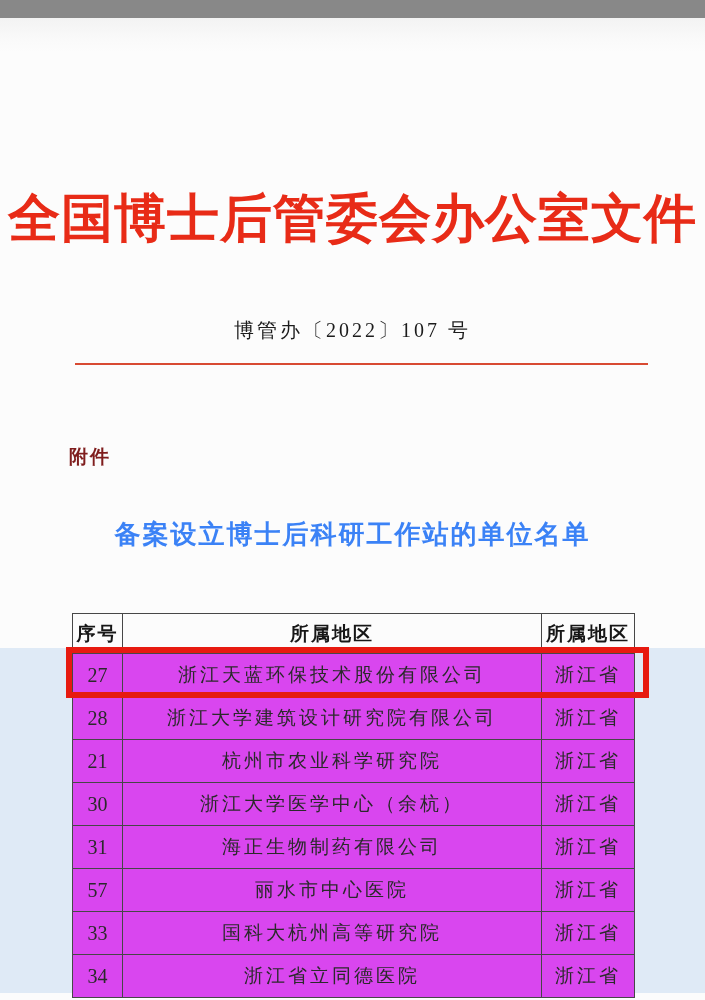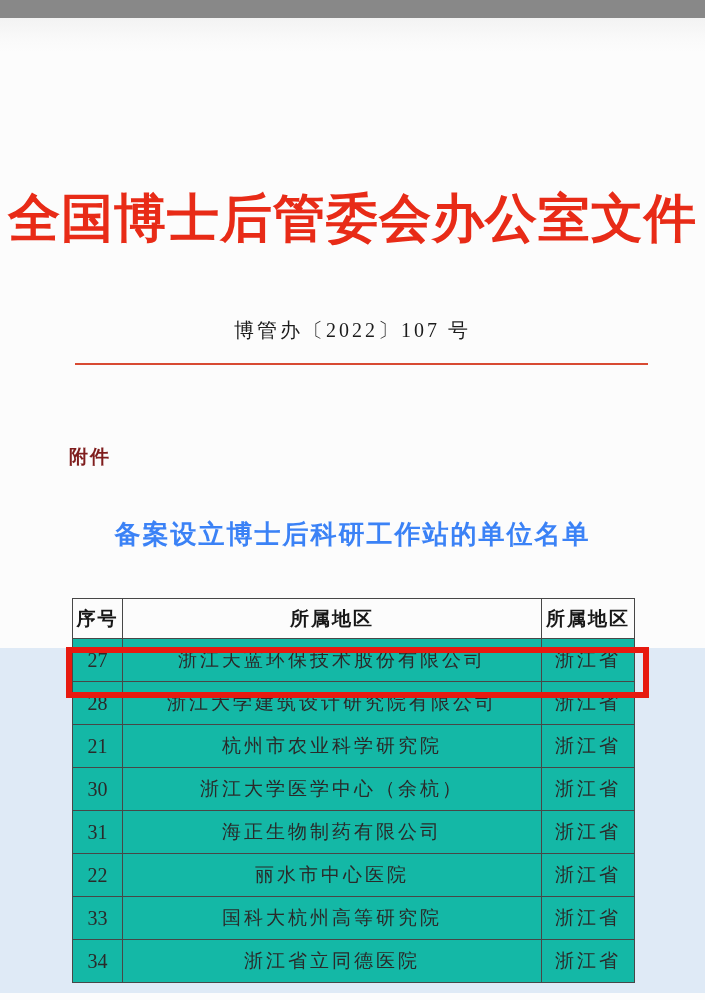--- a/index.html
+++ b/index.html
@@ -50,21 +50,21 @@
   }
   .table-title{
     position:absolute;top:499px;left:0;width:705px;
     text-align:center;
     font-size:26px;font-weight:bold;
     letter-spacing:2px;
     color:#3b82f6;
     white-space:nowrap;
   }
   table.station-table{
-    position:absolute;top:580px;left:72px;
+    position:absolute;top:595px;left:72px;
     width:562px;
     border-collapse:collapse;
     table-layout:fixed;
   }
   .station-table col.c-no{width:50px;}
   .station-table col.c-unit{width:419px;}
   .station-table col.c-region{width:93px;}
   .station-table th,.station-table td{
     border:1px solid #474747;
     text-align:center;
@@ -76,21 +76,21 @@
     height:37px;
     font-size:19px;font-weight:bold;
     letter-spacing:2px;
     background:#fcfcfc;
     color:#171717;
   }
   .station-table td{
     height:40px;
     font-size:19px;
     color:#2a2a2a;
-    background:#14b8a6;
+    background:#d946ef;
     letter-spacing:3px;
   }
   .station-table td.cell-no{letter-spacing:0;font-size:20px;}
   .highlight-box{
     position:absolute;top:629px;left:66px;
     width:583px;height:51px;
     box-sizing:border-box;
     border:6px solid #e71a10;
     pointer-events:none;
   }
@@ -152,21 +152,21 @@
       <td class="cell-region">浙江省</td>
     </tr>
 
     <tr>
       <td class="cell-no">31</td>
       <td class="cell-unit">海正生物制药有限公司</td>
       <td class="cell-region">浙江省</td>
     </tr>
 
     <tr>
-      <td class="cell-no">22</td>
+      <td class="cell-no">57</td>
       <td class="cell-unit">丽水市中心医院</td>
       <td class="cell-region">浙江省</td>
     </tr>
 
     <tr>
       <td class="cell-no">33</td>
       <td class="cell-unit">国科大杭州高等研究院</td>
       <td class="cell-region">浙江省</td>
     </tr>
 

